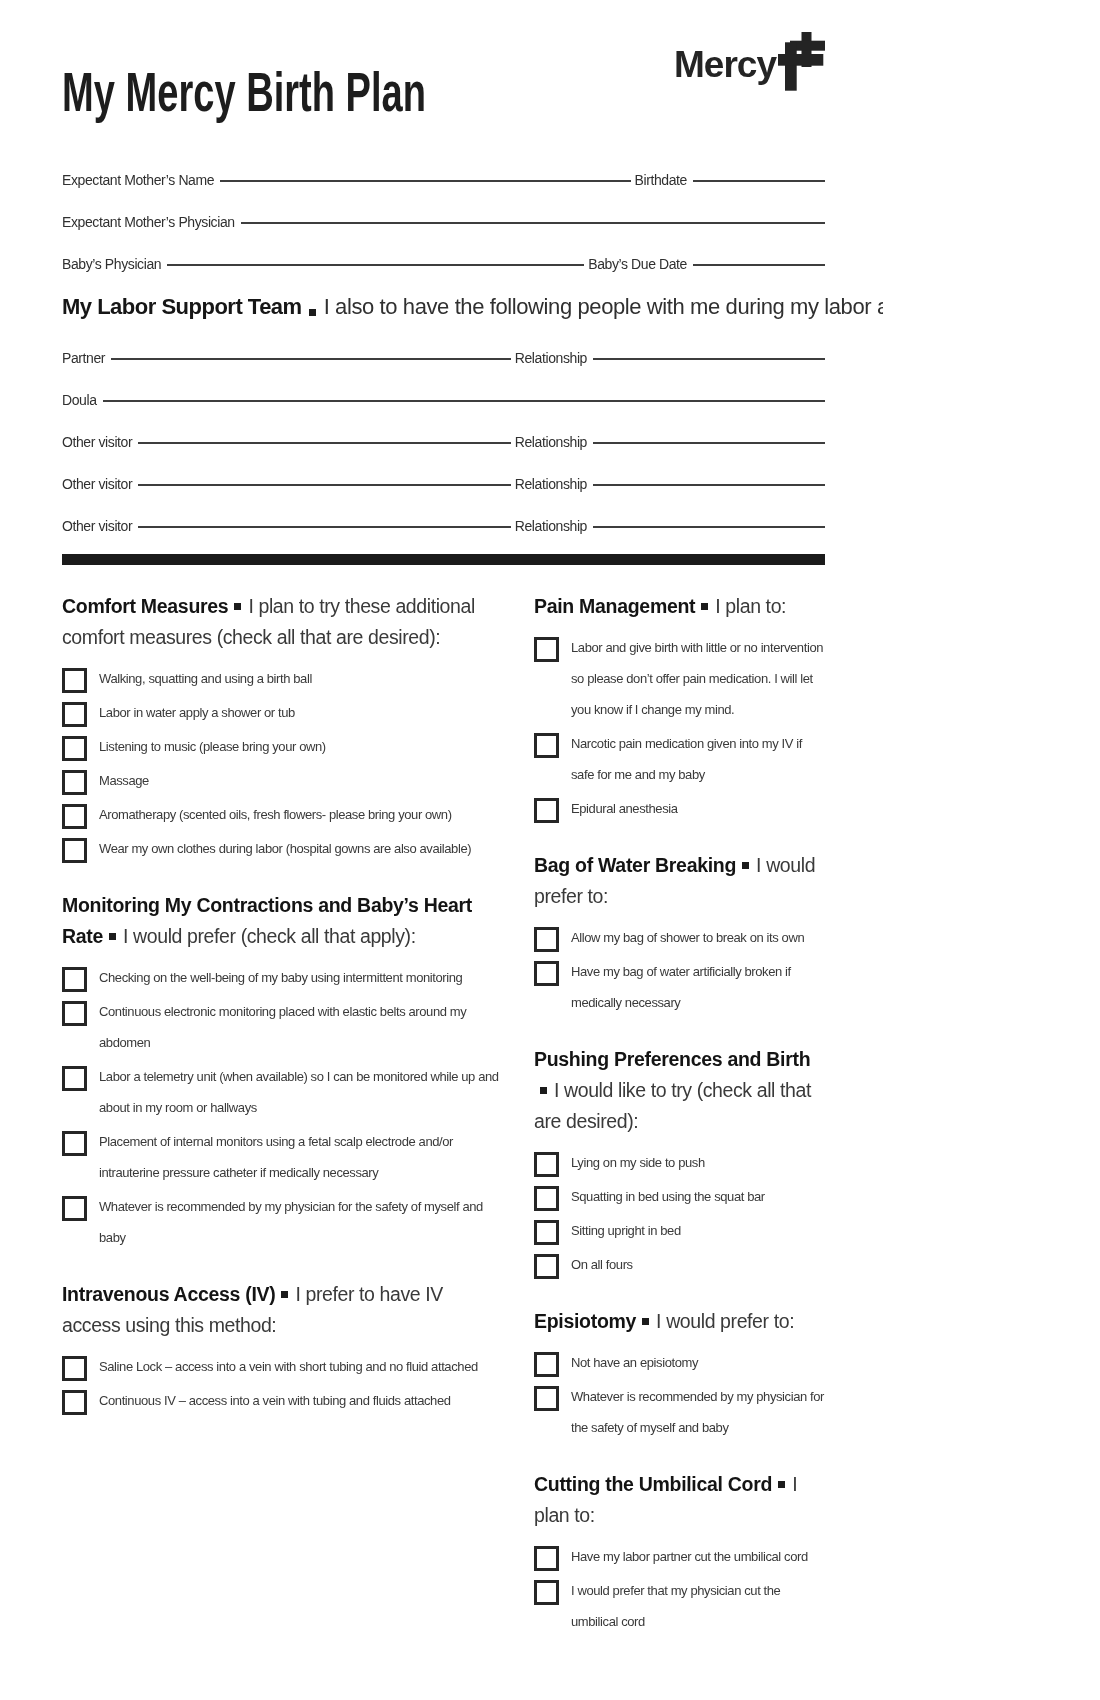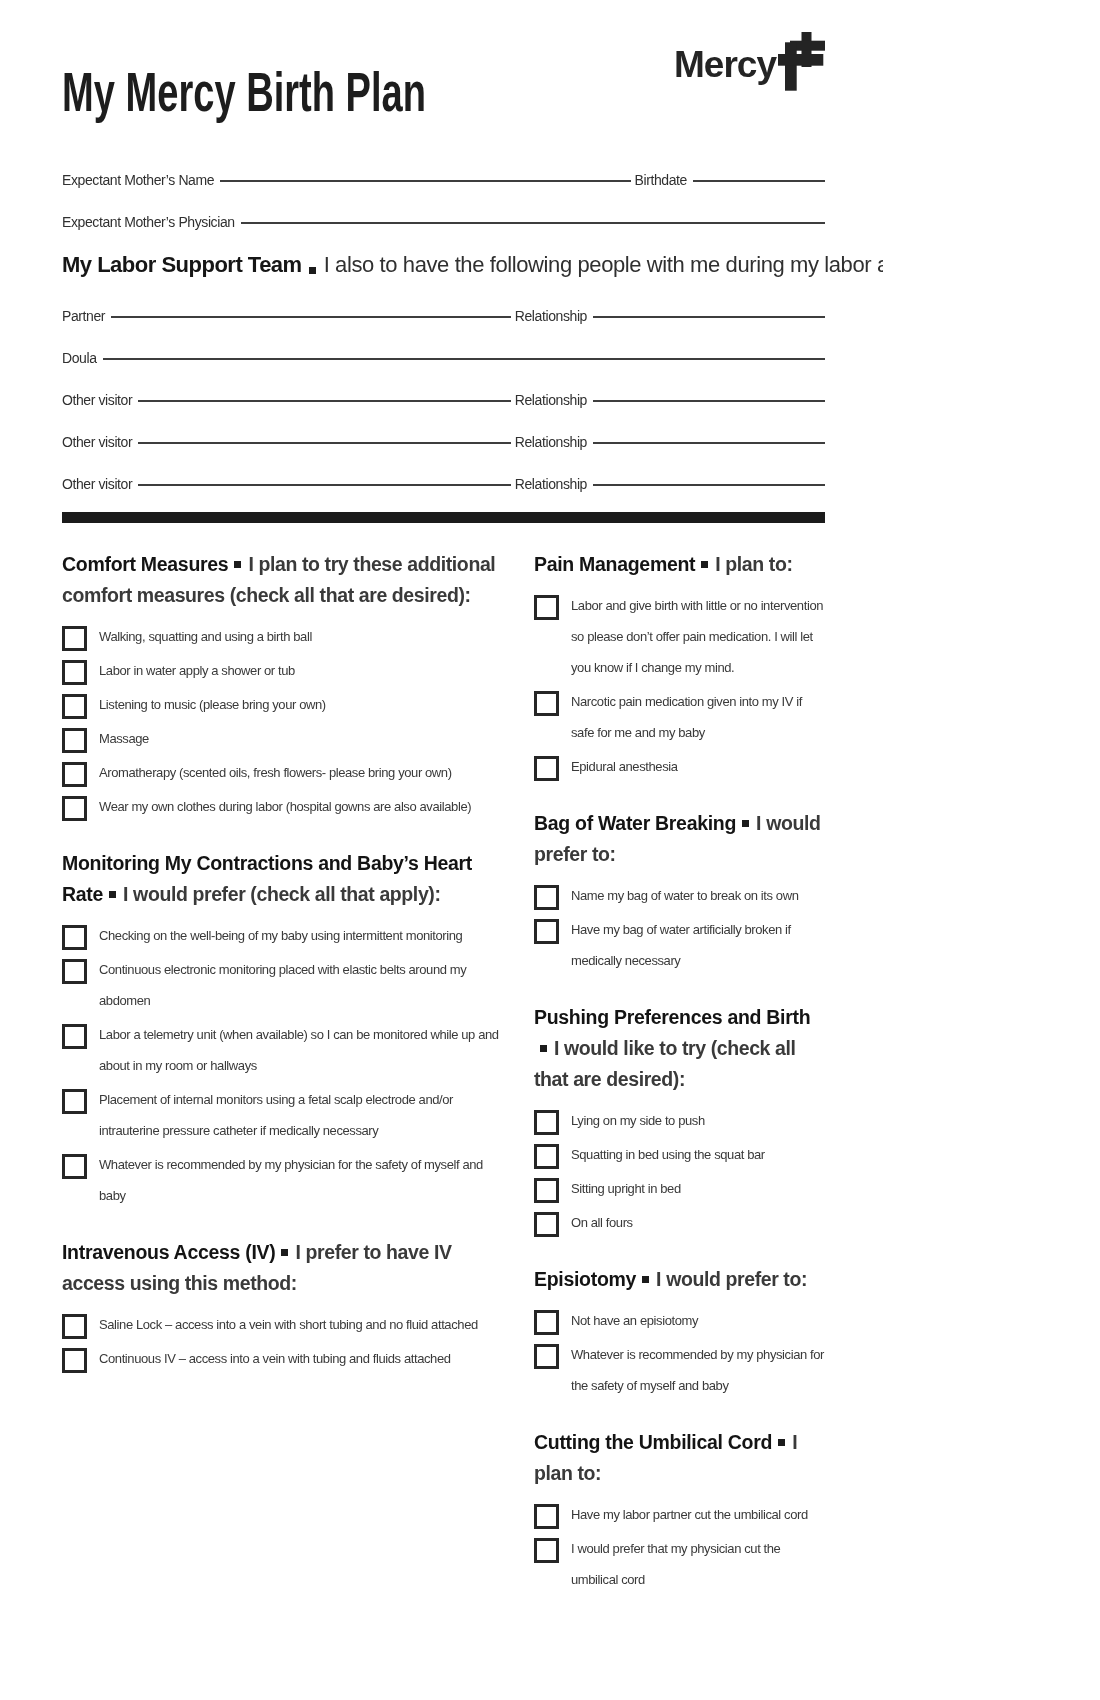--- a/index.html
+++ b/index.html
@@ -38,21 +38,21 @@
   .sq-bullet{display:inline-block;width:7px;height:7px;background:#1b1b1b;margin:0 8px 4px 7px;flex:0 0 auto;}
   
   .divider{height:11px;background:#1b1b1b;margin-top:20px;}
   
   .columns{display:flex;margin-top:26px;}
   .col{min-width:0;}
   .col.left{flex:0 0 444px;margin-right:28px;}
   .col.right{flex:1 1 auto;}
   .section{margin-top:26px;}
   .section:first-child{margin-top:0;}
-  .sec-head{margin:0 0 10px 0;font-size:19.5px;line-height:31px;letter-spacing:-0.4px;color:#3a3a3a;font-weight:bold;}
+  .sec-head{margin:0 0 10px 0;font-size:19.5px;line-height:31px;letter-spacing:-0.4px;color:#3a3a3a;}
   .sec-head b{color:#141414;letter-spacing:-0.3px;}
   .sec-head .sq-bullet{margin:0 7px 3px 6px;}
   .item{display:flex;margin-bottom:3px;font-size:13px;line-height:31px;letter-spacing:-0.4px;color:#3a3a3a;}
   .checkbox{flex:0 0 auto;width:19px;height:19px;border:3px solid #262626;margin:5px 12px 0 0;background:#fff;}
   .item-text{min-width:0;}
 </style>
 </head>
 <body>
 
 <div class="page">
@@ -73,20 +73,26 @@
       <div class="frow">
         <span class="lbl">Expectant Mother’s Name</span>
         <span class="line grow"></span>
         <span class="lbl after-line">Birthdate</span>
         <span class="line short"></span>
       </div>
       <div class="frow">
         <span class="lbl">Expectant Mother’s Physician</span>
         <span class="line grow"></span>
       </div>
+      <div class="frow">
+        <span class="lbl">Baby’s Physician</span>
+        <span class="line grow"></span>
+        <span class="lbl after-line">Baby’s Due Date</span>
+        <span class="line short"></span>
+      </div>
     </section>
 
   <p class="team-intro">
     <b>My Labor Support Team</b>
     <span class="sq-bullet"></span>
     <span>I also to have the following people with me during my labor and birth:</span>
   </p>
 
   <section class="fields" id="team-fields" style="margin-top:4px;">
       <div class="frow">
@@ -198,21 +204,21 @@
           </div>
           <div class="item">
             <span class="checkbox" role="checkbox" aria-checked="false"></span>
             <span class="item-text">Epidural anesthesia</span>
           </div>
         </section>
         <section class="section">
           <p class="sec-head"><b>Bag of Water Breaking</b><span class="sq-bullet"></span><span>I would prefer to:</span></p>
           <div class="item">
             <span class="checkbox" role="checkbox" aria-checked="false"></span>
-            <span class="item-text">Name my bag of water to break on its own</span>
+            <span class="item-text">Allow my bag of shower to break on its own</span>
           </div>
           <div class="item">
             <span class="checkbox" role="checkbox" aria-checked="false"></span>
             <span class="item-text">Have my bag of water artificially broken if medically necessary</span>
           </div>
         </section>
         <section class="section">
           <p class="sec-head"><b>Pushing Preferences and Birth</b><span class="sq-bullet"></span><span>I would like to try (check all that are desired):</span></p>
           <div class="item">
             <span class="checkbox" role="checkbox" aria-checked="false"></span>

